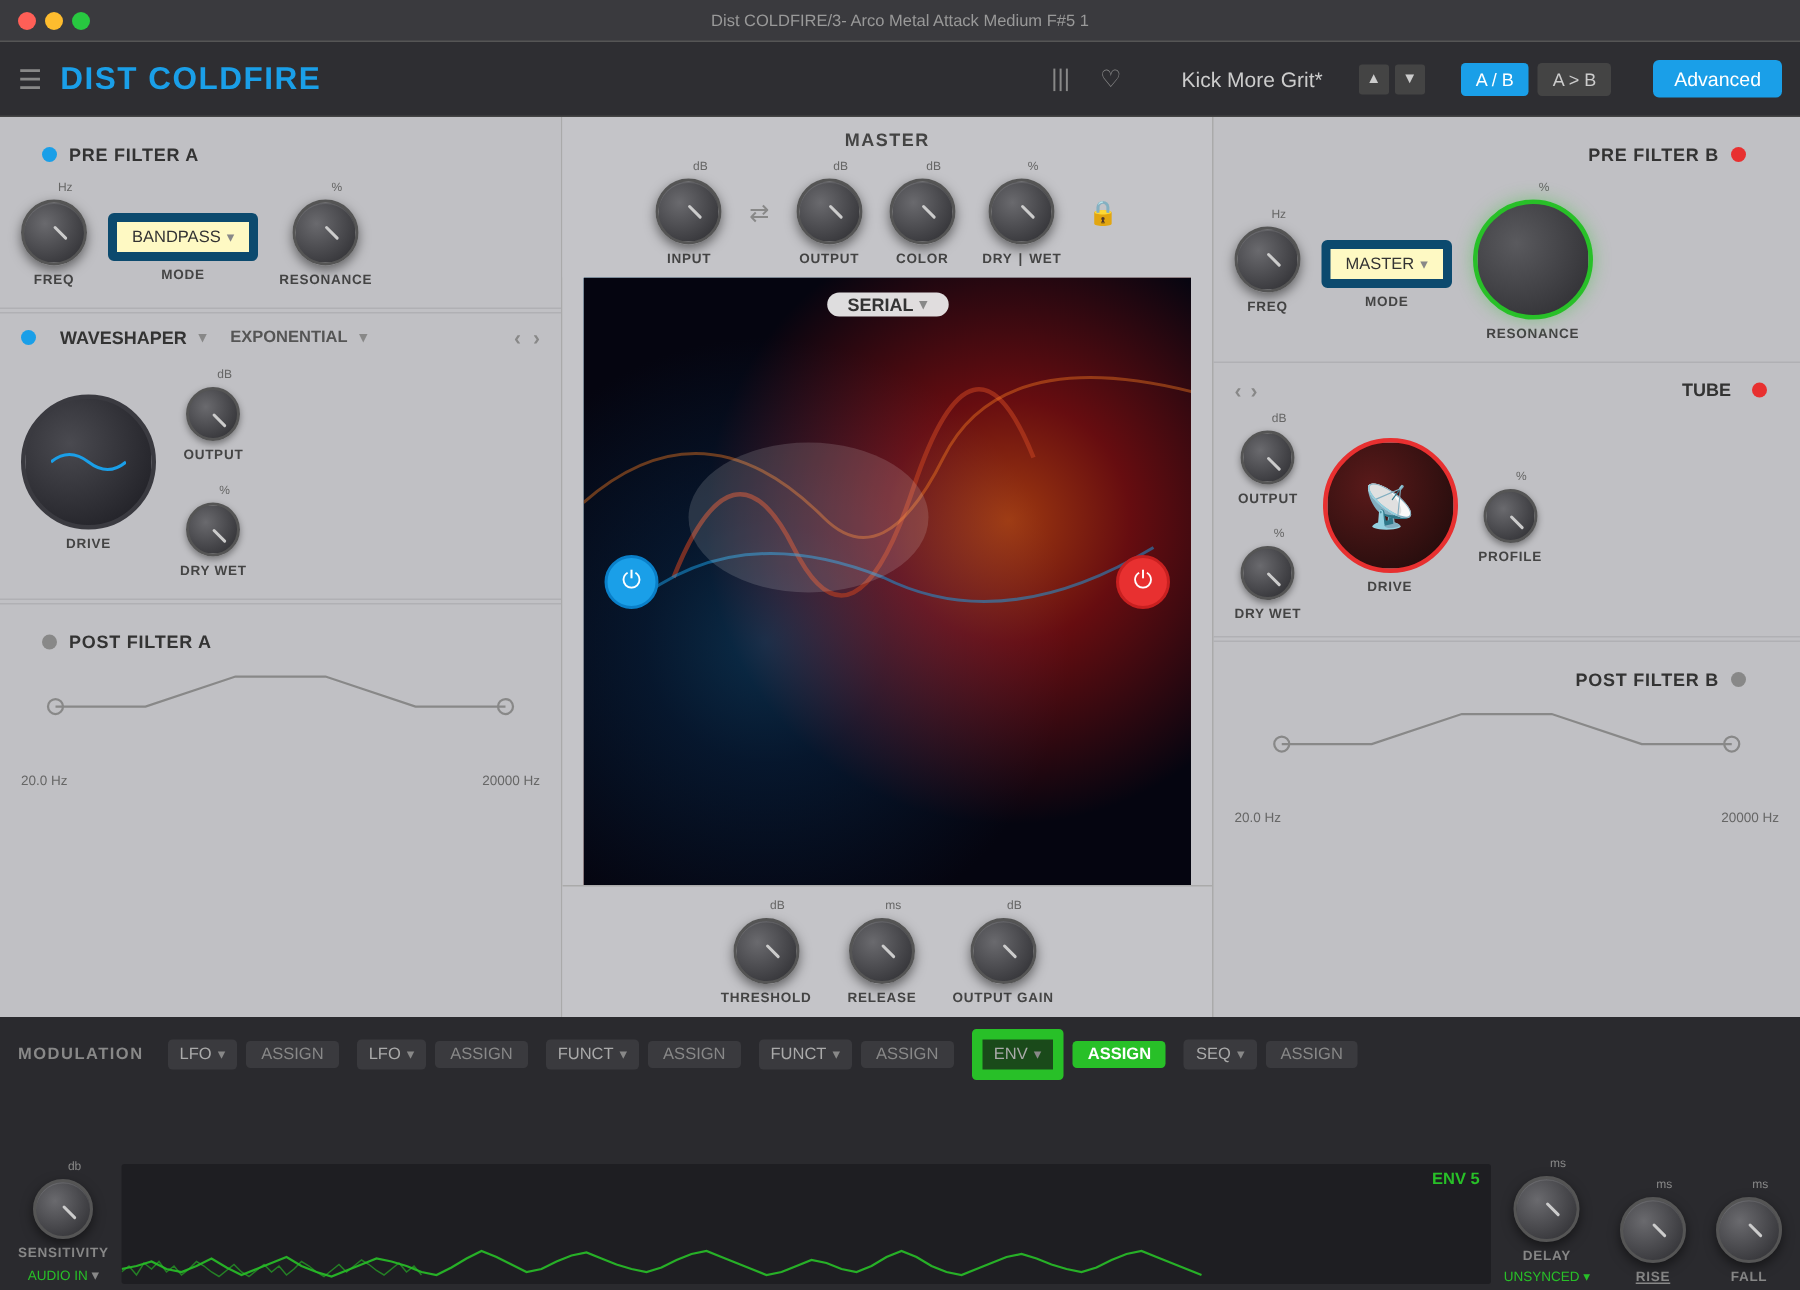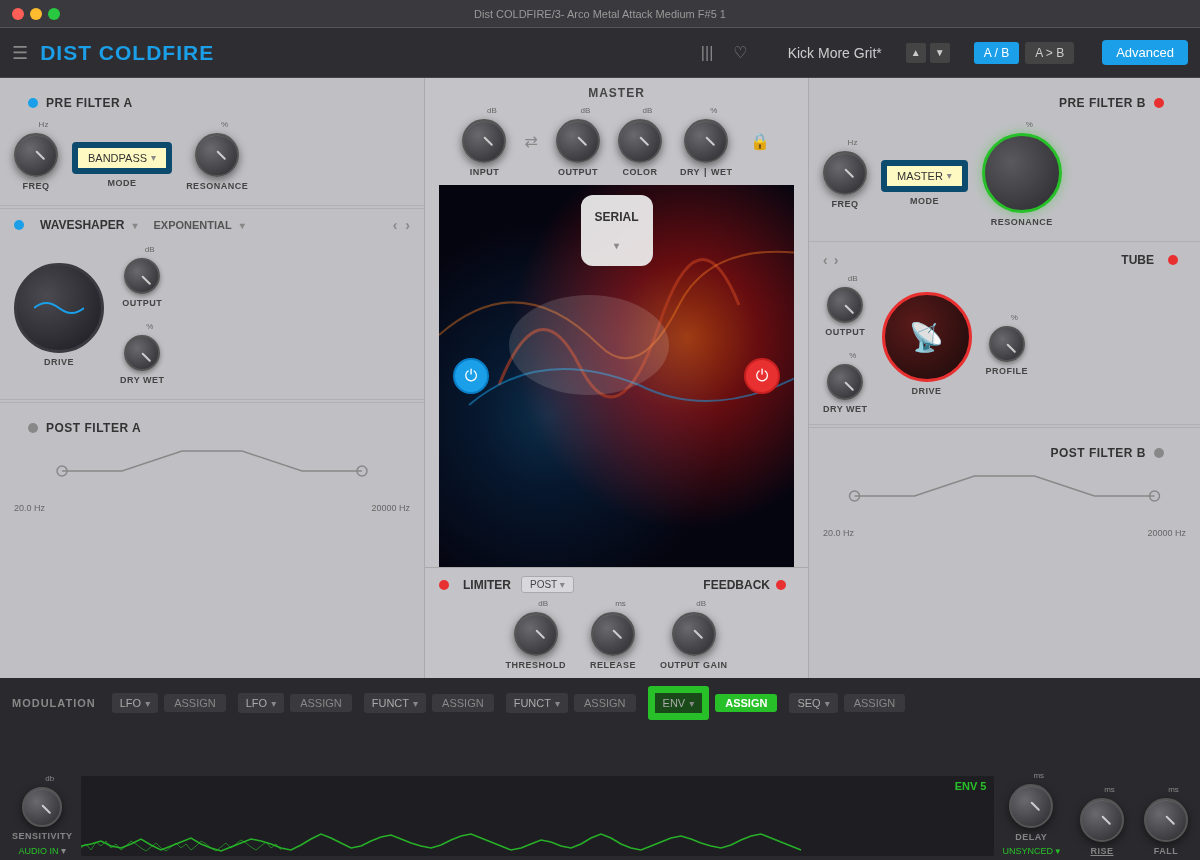--- a/index.html
+++ b/index.html
@@ -100,21 +100,21 @@
     
     .main-content {
       height: 600px;
       background: #c8c8c8;
       display: flex;
       flex-direction: row;
     }
 
     
     .left-panel {
-      width: 425px;
+      width: 375px;
       background: #c0c0c4;
       display: flex;
       flex-direction: column;
       border-right: 1px solid #aaa;
     }
 
     
     .center-panel {
       flex: 1;
       background: #c4c4c8;
@@ -245,21 +245,21 @@
     .post-filter {
       padding: 8px 14px;
       border-top: 1px solid #b0b0b4;
       flex: 1;
     }
     .filter-hz {
       display: flex;
       justify-content: space-between;
       font-size: 9px;
       color: #666;
-      margin-top: 2px;
+      margin-top: 14px;
     }
 
     
     .master-section {
       padding: 8px 14px;
       background: #c4c4c8;
     }
     .master-title {
       text-align: center;
       font-size: 12px;
@@ -288,29 +288,28 @@
       background: linear-gradient(135deg, #1a6a9a 0%, #0a3a5a 20%, #8a1a0a 60%, #4a0a0a 80%, #c04020 100%);
       position: relative;
     }
     .serial-badge {
       position: absolute;
       top: 10px;
       left: 50%;
       transform: translateX(-50%);
       background: rgba(240,240,240,0.92);
       border-radius: 12px;
-      padding: 15px 14px;
+      padding: 1px 14px;
       font-size: 12px;
       font-weight: 600;
       color: #333;
       display: flex;
       align-items: center;
-      gap: 16px;
+      gap: 4px;
       z-index: 2;
-      flex-direction: column;
     }
     .power-btn-left {
       position: absolute;
       left: 14px;
       top: 50%;
       transform: translateY(-50%);
       width: 36px; height: 36px;
       border-radius: 50%;
       background: #1a9fe8;
       border: 2px solid #0a7fc8;
@@ -718,34 +717,20 @@
       </div>
       <div class="serial-badge">
         <span>SERIAL</span>
         <span class="chevron">▾</span>
       </div>
       <div class="power-btn-left">⏻</div>
       <div class="power-btn-right">⏻</div>
     </div>
 
     <div class="limiter-section">
-      <div class="limiter-row">
-        <div class="limiter-title">
-          <div class="section-dot dot-red-s"></div>
-          <span>LIMITER</span>
-        </div>
-        <div class="post-badge">
-          <span>POST</span>
-          <span class="chevron">▾</span>
-        </div>
-        <div class="feedback-title">
-          <span>FEEDBACK</span>
-          <div class="section-dot dot-red-s"></div>
-        </div>
-      </div>
       <div class="limiter-knobs">
         <div class="knob-container">
           <div class="knob-unit">dB</div>
           <div class="knob"></div>
           <div class="knob-label">THRESHOLD</div>
         </div>
         <div class="knob-container">
           <div class="knob-unit">ms</div>
           <div class="knob"></div>
           <div class="knob-label">RELEASE</div>

